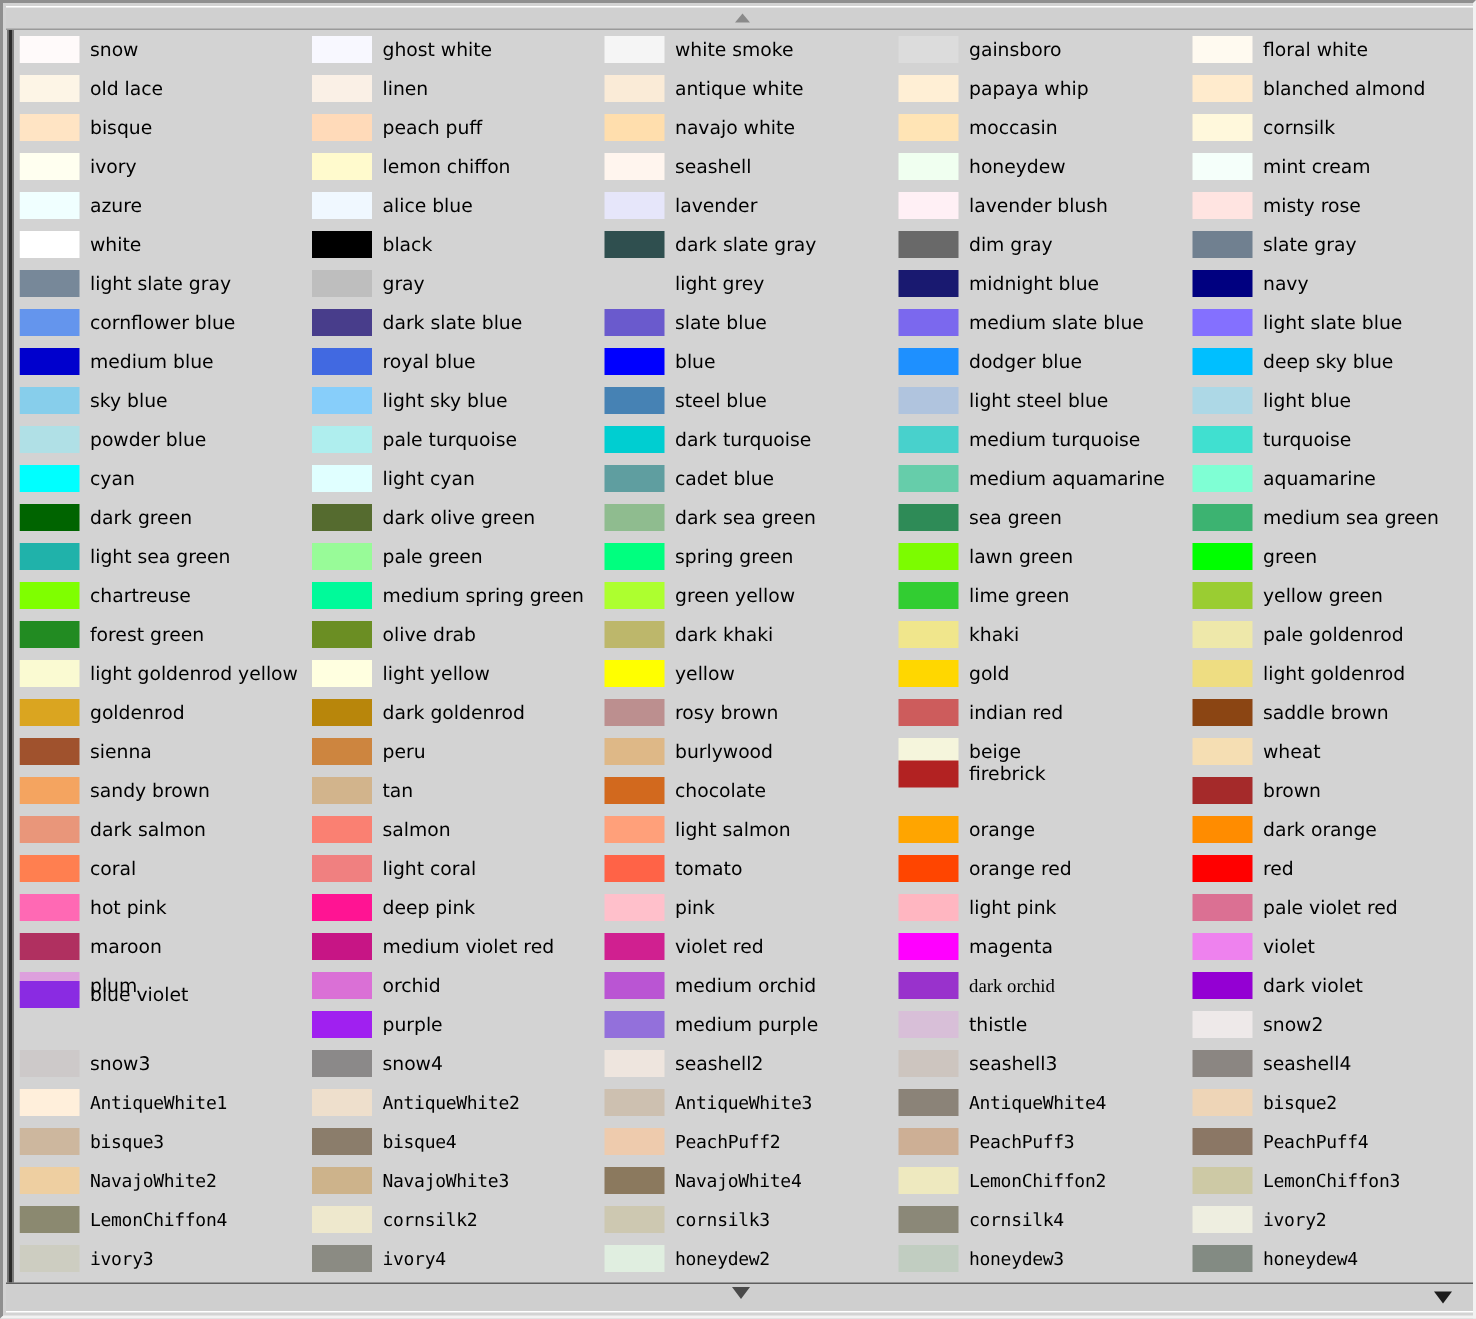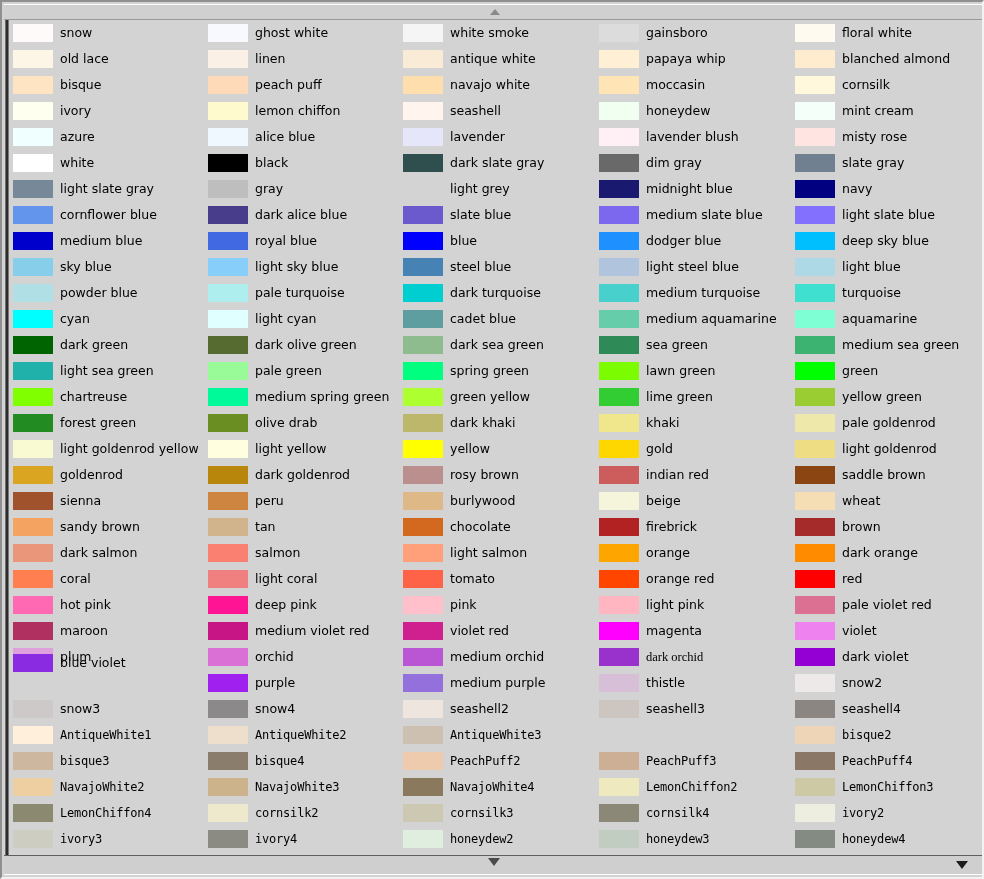--- a/index.html
+++ b/index.html
@@ -285,21 +285,21 @@
         <div class="color-cell" style="left: 782px; top: 156px; width: 195px;">
           <div class="swatch" style="background: rgb(0, 0, 128); width: 40px; height: 18px;"></div>
           <div class="cname" style="left: 47px;">navy</div>
         </div>
         <div class="color-cell" style="left: 0px; top: 182px; width: 195px;">
           <div class="swatch" style="background: rgb(100, 149, 237); width: 40px; height: 18px;"></div>
           <div class="cname" style="left: 47px;">cornflower blue</div>
         </div>
         <div class="color-cell" style="left: 195px; top: 182px; width: 195px;">
           <div class="swatch" style="background: rgb(72, 61, 139); width: 40px; height: 18px;"></div>
-          <div class="cname" style="left: 47px;">dark alice blue</div>
+          <div class="cname" style="left: 47px;">dark slate blue</div>
         </div>
         <div class="color-cell" style="left: 390px; top: 182px; width: 195px;">
           <div class="swatch" style="background: rgb(106, 90, 205); width: 40px; height: 18px;"></div>
           <div class="cname" style="left: 47px;">slate blue</div>
         </div>
         <div class="color-cell" style="left: 586px; top: 182px; width: 195px;">
           <div class="swatch" style="background: rgb(123, 104, 238); width: 40px; height: 18px;"></div>
           <div class="cname" style="left: 47px;">medium slate blue</div>
         </div>
         <div class="color-cell" style="left: 782px; top: 182px; width: 195px;">
@@ -531,21 +531,21 @@
           <div class="cname" style="left: 47px;">sandy brown</div>
         </div>
         <div class="color-cell" style="left: 195px; top: 494px; width: 195px;">
           <div class="swatch" style="background: rgb(210, 180, 140); width: 40px; height: 18px;"></div>
           <div class="cname" style="left: 47px;">tan</div>
         </div>
         <div class="color-cell" style="left: 390px; top: 494px; width: 195px;">
           <div class="swatch" style="background: rgb(210, 105, 30); width: 40px; height: 18px;"></div>
           <div class="cname" style="left: 47px;">chocolate</div>
         </div>
-        <div class="color-cell" style="left: 586px; top: 494px; width: 165px;">
+        <div class="color-cell" style="left: 586px; top: 483px; width: 165px;">
           <div class="swatch" style="background: rgb(178, 34, 34); width: 40px; height: 18px;"></div>
           <div class="cname" style="left: 47px;">firebrick</div>
         </div>
         <div class="color-cell" style="left: 782px; top: 494px; width: 195px;">
           <div class="swatch" style="background: rgb(165, 42, 42); width: 40px; height: 18px;"></div>
           <div class="cname" style="left: 47px;">brown</div>
         </div>
         <div class="color-cell" style="left: 0px; top: 520px; width: 195px;">
           <div class="swatch" style="background: rgb(233, 150, 122); width: 40px; height: 18px;"></div>
           <div class="cname" style="left: 47px;">dark salmon</div>
@@ -690,20 +690,24 @@
           <div class="swatch" style="background: rgb(255, 239, 219); width: 40px; height: 18px;"></div>
           <div class="cname mono" style="left: 47px;">AntiqueWhite1</div>
         </div>
         <div class="color-cell" style="left: 195px; top: 702px; width: 195px;">
           <div class="swatch" style="background: rgb(238, 223, 204); width: 40px; height: 18px;"></div>
           <div class="cname mono" style="left: 47px;">AntiqueWhite2</div>
         </div>
         <div class="color-cell" style="left: 390px; top: 702px; width: 195px;">
           <div class="swatch" style="background: rgb(205, 192, 176); width: 40px; height: 18px;"></div>
           <div class="cname mono" style="left: 47px;">AntiqueWhite3</div>
+        </div>
+        <div class="color-cell" style="left: 586px; top: 702px; width: 195px;">
+          <div class="swatch" style="background: rgb(139, 131, 120); width: 40px; height: 18px;"></div>
+          <div class="cname mono" style="left: 47px;">AntiqueWhite4</div>
         </div>
         <div class="color-cell" style="left: 782px; top: 702px; width: 195px;">
           <div class="swatch" style="background: rgb(238, 213, 183); width: 40px; height: 18px;"></div>
           <div class="cname mono" style="left: 47px;">bisque2</div>
         </div>
         <div class="color-cell" style="left: 0px; top: 728px; width: 195px;">
           <div class="swatch" style="background: rgb(205, 183, 158); width: 40px; height: 18px;"></div>
           <div class="cname mono" style="left: 47px;">bisque3</div>
         </div>
         <div class="color-cell" style="left: 195px; top: 728px; width: 195px;">

